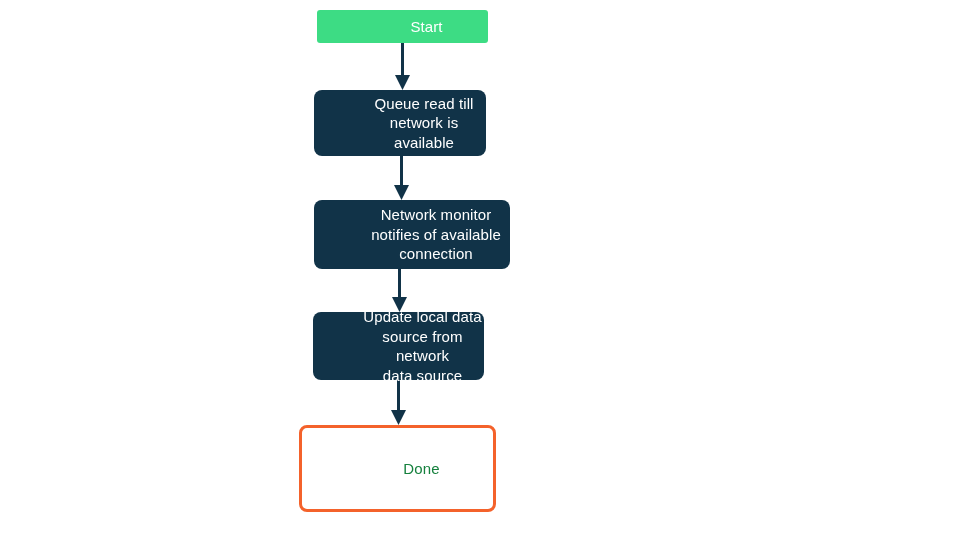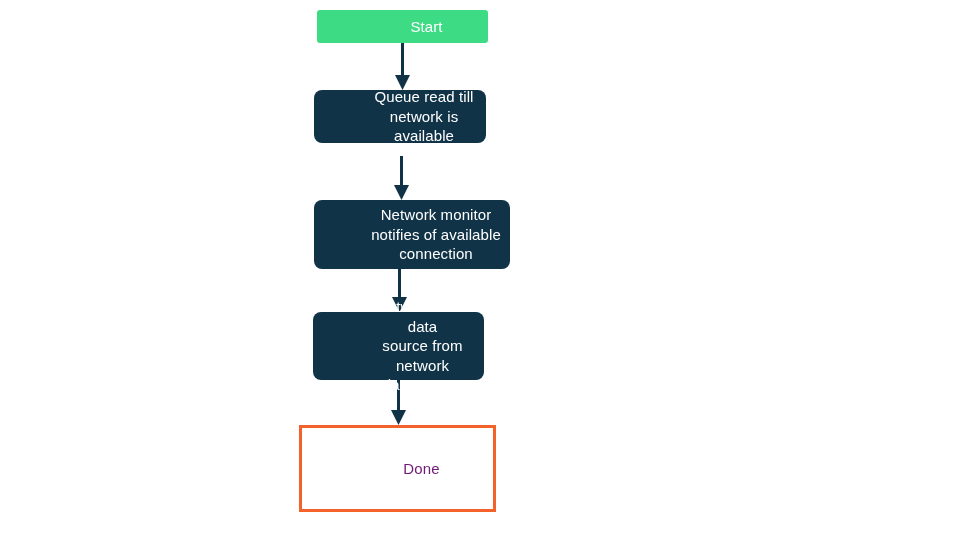--- a/index.html
+++ b/index.html
@@ -42,23 +42,23 @@
   }
 
   .node-process {
     background: #113348;
     color: #ffffff;
     border-radius: 8px;
   }
 
   .node-done {
     background: #ffffff;
-    color: #701a75;
+    color: #15803d;
     border: 3px solid #f4622b;
-    border-radius: 0px;
+    border-radius: 8px;
   }
 
   .edge {
     position: absolute;
     overflow: visible;
   }
 
   .edge svg {
     display: block;
     overflow: visible;
@@ -86,22 +86,22 @@
         <polygon points="0,28 15,28 7.5,43" fill="#113348"></polygon>
       </svg>
     </div>
     <div class="edge" style="left: 390.5px; top: 380px; width: 15px; height: 45px;">
       <svg width="15" height="45" viewBox="0 0 15 45">
         <rect x="6" y="0" width="3" height="30" fill="#113348"></rect>
         <polygon points="0,30 15,30 7.5,45" fill="#113348"></polygon>
       </svg>
     </div>
     <div class="node node-start" style="left: 317px; top: 10px; width: 171px; height: 33px;"><span>Start</span></div>
-    <div class="node node-process" style="left: 314px; top: 90px; width: 172px; height: 53px;"><span>Queue read till
+    <div class="node node-process" style="left: 314px; top: 90px; width: 172px; height: 66px;"><span>Queue read till
 network is available</span></div>
     <div class="node node-process" style="left: 314px; top: 200px; width: 196px; height: 69px;"><span>Network monitor
 notifies of available
 connection</span></div>
-    <div class="node node-process" style="left: 313px; top: 312px; width: 171px; height: 68px;"><span>Network local data
+    <div class="node node-process" style="left: 313px; top: 312px; width: 171px; height: 68px;"><span>Update local data
 source from network
 data source</span></div>
     <div class="node node-done" style="left: 299px; top: 425px; width: 197px; height: 87px;"><span>Done</span></div>
   </div>
 
 </body></html>

